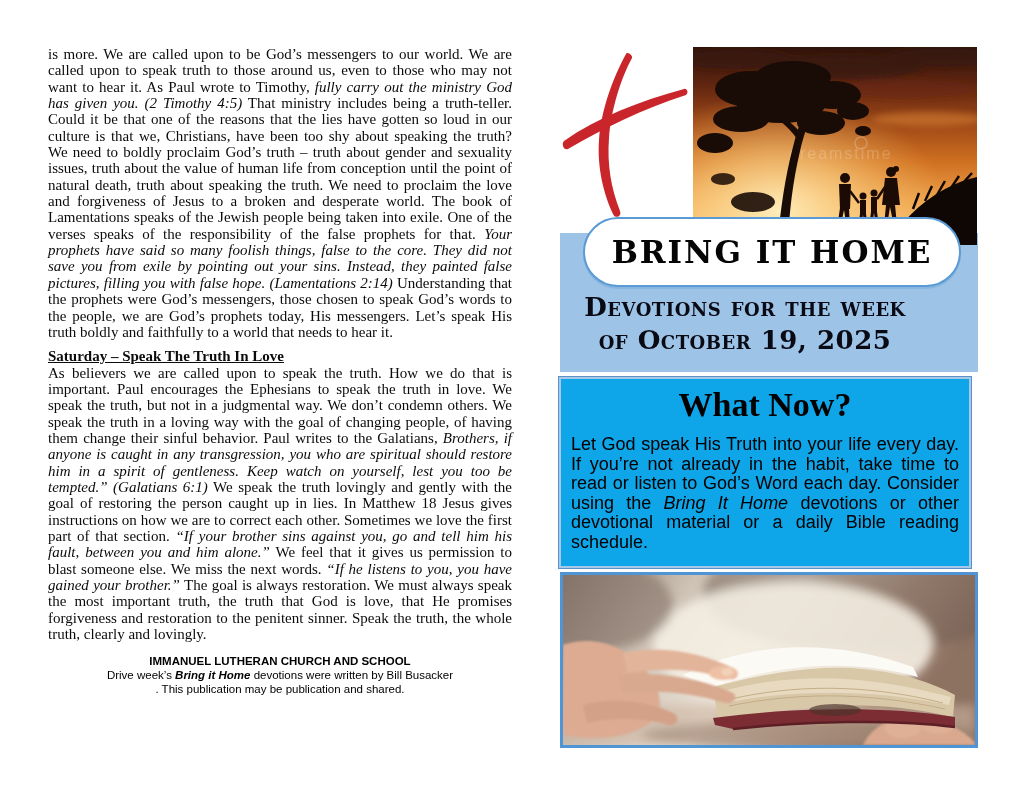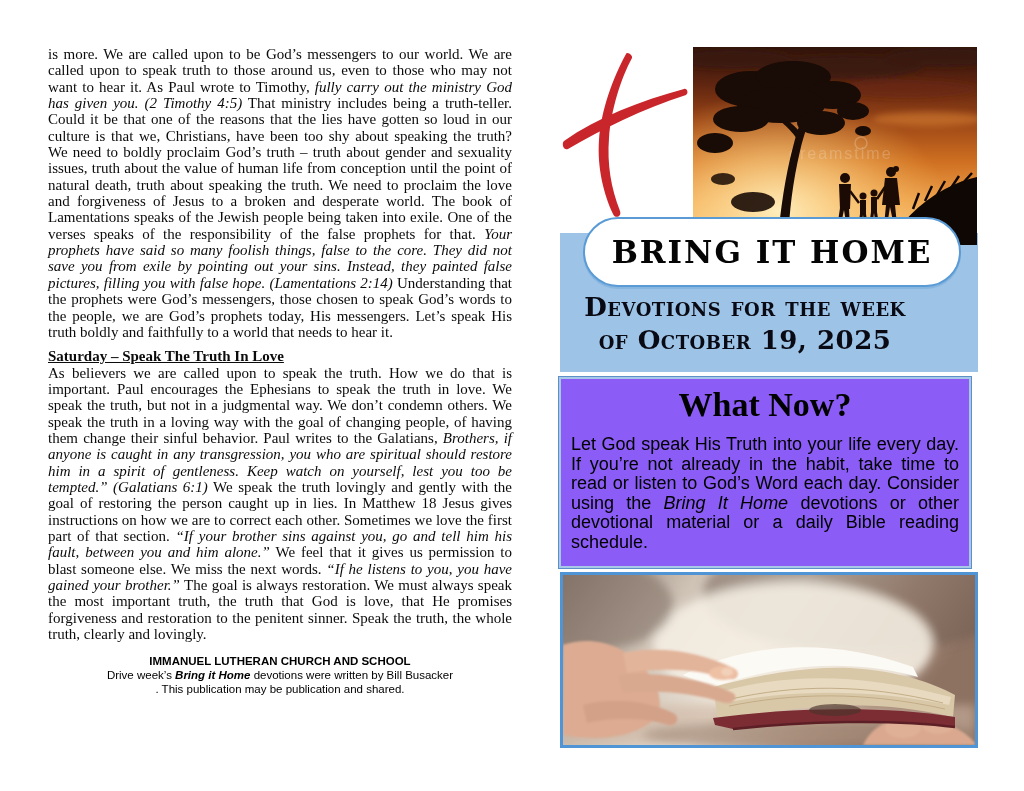--- a/index.html
+++ b/index.html
@@ -42,21 +42,21 @@
   .pill-title{
     font-family:"DejaVu Serif", serif;font-weight:bold;font-size:31px;
     letter-spacing:2px;color:#050505;white-space:nowrap;
   }
   .subtitle{
     position:absolute;left:560px;top:291px;width:370px;z-index:3;text-align:center;
     font-family:"DejaVu Serif", serif;font-weight:bold;font-size:26px;line-height:33px;
     font-variant:small-caps;letter-spacing:0.5px;color:#0a0a14;
   }
   .whatnow{
-    position:absolute;left:559px;top:377px;width:408px;height:187px;background:#8b5cf6;
+    position:absolute;left:559px;top:377px;width:408px;height:187px;background:#0ea5e9;
     border:2px solid #a8c8e8;outline:1px solid #5b91c8;z-index:1;
   }
   .whatnow h2{
     margin:6px 0 0 0;text-align:center;font-family:"Liberation Serif", serif;
     font-size:34px;line-height:40px;font-weight:bold;color:#000;
   }
   .whatnow p{
     margin:10px 0 0 0;padding:0 10px;text-align:justify;
     font-family:Liberation Sans, sans-serif;font-size:18px;line-height:19.6px;color:#000;
   }

